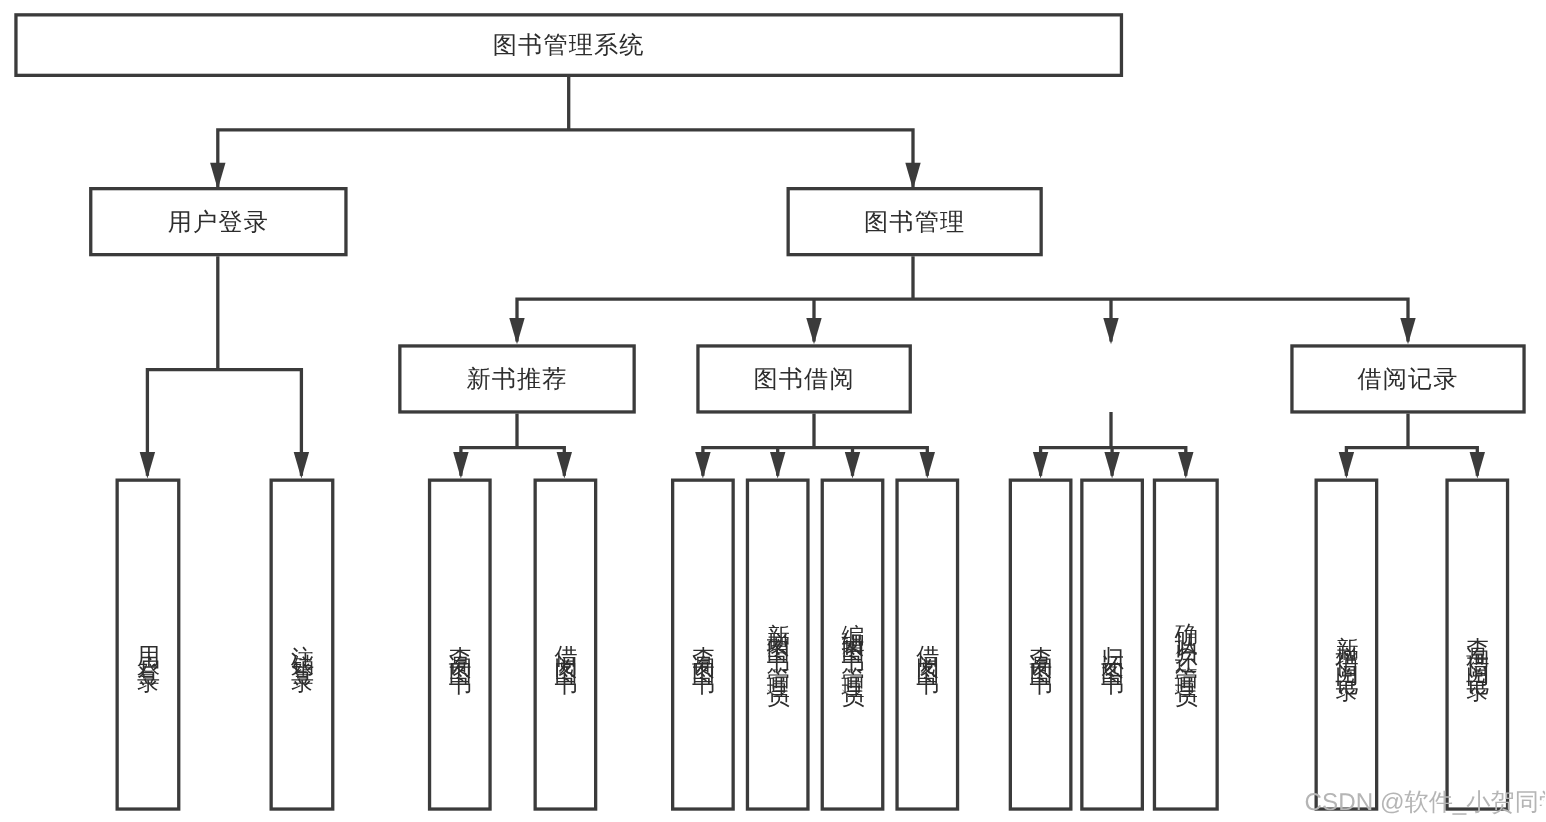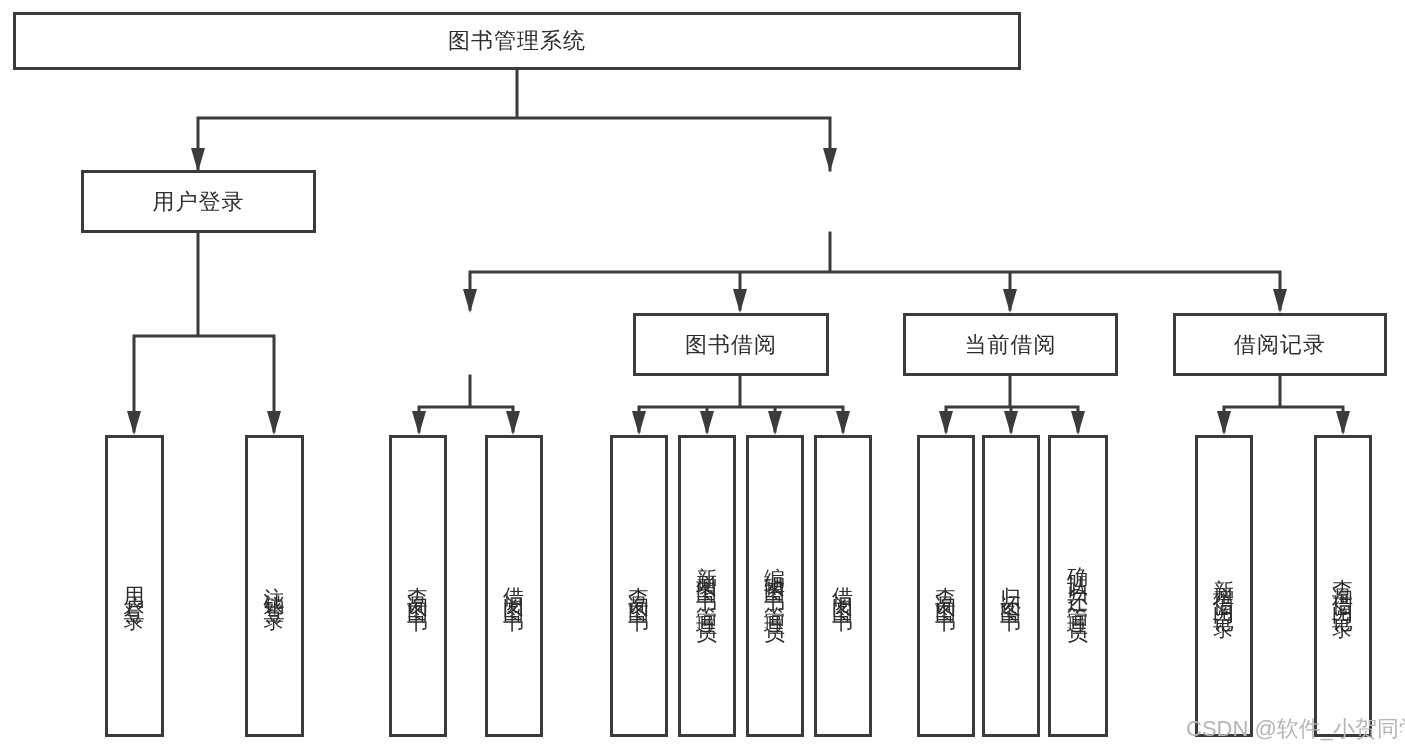--- a/index.html
+++ b/index.html
@@ -89,23 +89,24 @@
         <polygon points="1004,411 1018,411 1011,435"></polygon>
         <polygon points="1071,411 1085,411 1078,435"></polygon>
         <polygon points="1217,411 1231,411 1224,435"></polygon>
         <polygon points="1336,411 1350,411 1343,435"></polygon>
       </g>
   </svg>
 
   <div class="box node" style="left:13px;top:12px;width:1008px;height:58px">图书管理系统</div>
 
   <div class="box node" style="left:81px;top:170px;width:235px;height:63px">用户登录</div>
+  <div class="box node" style="left:715px;top:170px;width:233px;height:63px">图书管理</div>
 
+  <div class="box node" style="left:362px;top:313px;width:216px;height:63px">新书推荐</div>
   <div class="box node" style="left:633px;top:313px;width:196px;height:63px">图书借阅</div>
-  <div class="box node" style="left:903px;top:313px;width:215px;height:63px">当前借阅</div>
   <div class="box node" style="left:1173px;top:313px;width:214px;height:63px">借阅记录</div>
 
   <div class="box leaf" style="left:105px;width:59px">
     <span class="vtext">用户登录</span>
   </div>
   <div class="box leaf" style="left:245px;width:59px">
     <span class="vtext">注销登录</span>
   </div>
 
   <div class="box leaf" style="left:389px;width:58px">

